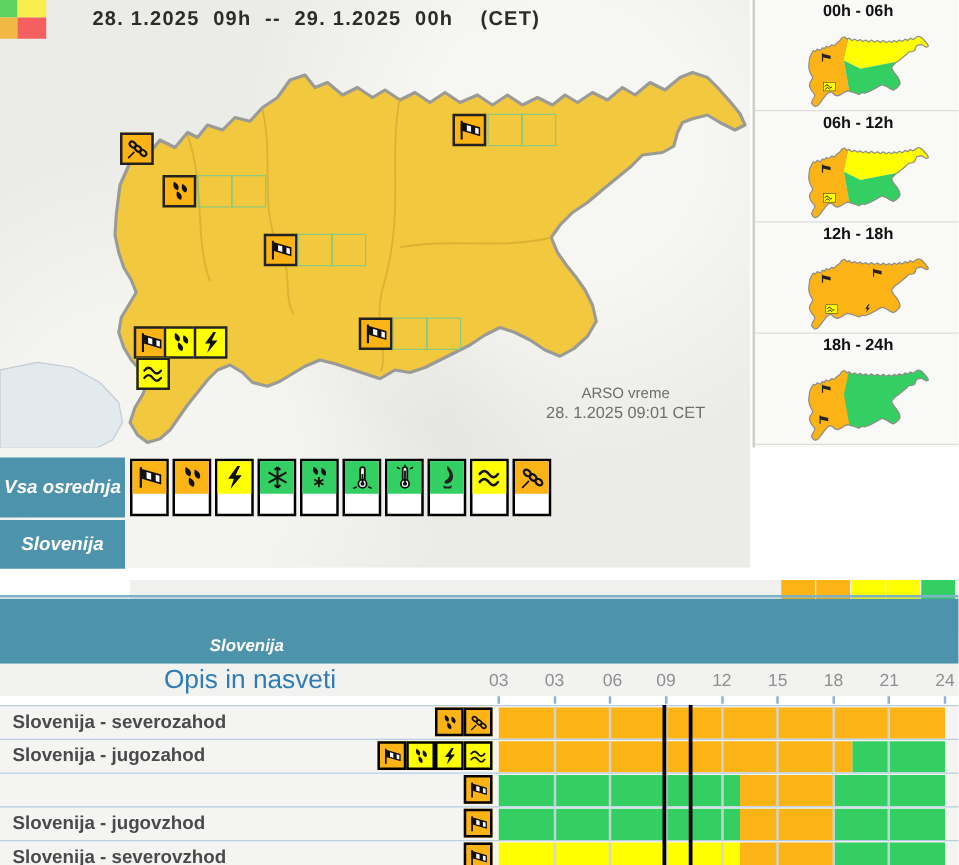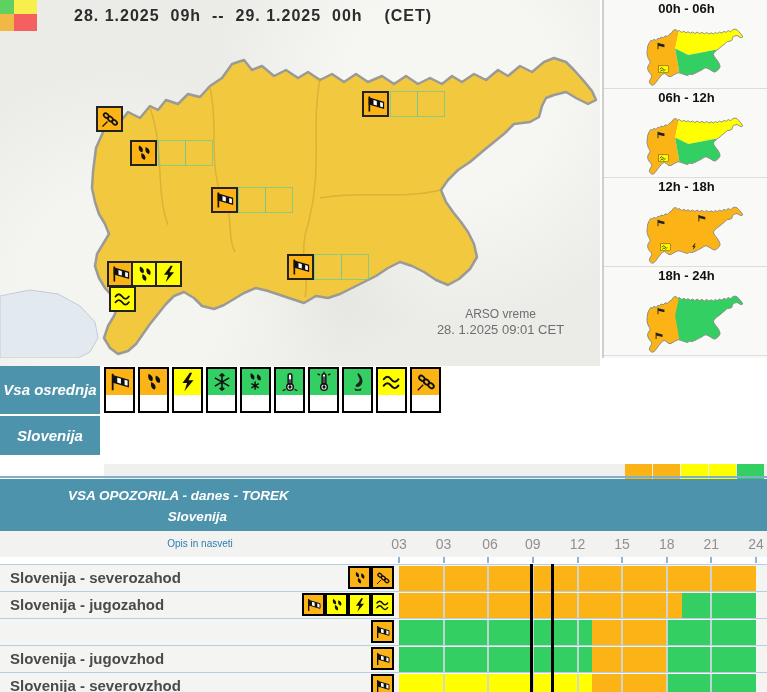--- a/index.html
+++ b/index.html
@@ -1,19 +1,19 @@
 <!DOCTYPE html>
 <html><head>
 <meta charset="utf-8">
 <style>
   html,body{margin:0;padding:0;background:#fff;}
   #root{position:relative;width:767px;height:692px;overflow:hidden;background:#fff;
         font-family:"Liberation Sans","DejaVu Sans",sans-serif;}
   
-  #map-panel{position:absolute;left:0;top:0;width:600px;height:366px;overflow:hidden;
+  #map-panel{position:absolute;left:0;top:0;width:600px;height:454px;overflow:hidden;
     background:
       radial-gradient(circle at 20% 80%, #f4f4f1 0 18%, rgba(0,0,0,0) 40%),
       radial-gradient(circle at 75% 25%, #f6f6f3 0 20%, rgba(0,0,0,0) 45%),
       radial-gradient(circle at 55% 65%, #e4e4e0 0 10%, rgba(0,0,0,0) 30%),
       #ebebe8;}
   #map-title{position:absolute;left:74px;top:7px;font-size:16px;font-weight:bold;color:#2c2c2c;letter-spacing:1px;white-space:pre;}
   #corner-legend{position:absolute;left:0;top:0;display:grid;grid-template-columns:14px 23px;grid-template-rows:14px 17px;}
   #map-attrib{position:absolute;left:408px;top:306px;width:185px;text-align:center;color:#6e6e6e;line-height:16px;}
   #map-attrib .l1{font-size:12px;}
   #map-attrib .l2{font-size:13px;}
@@ -39,21 +39,21 @@
   .day-label{height:18px;font-size:15px;color:#222;background:#eaeae8;display:flex;align-items:center;justify-content:center;}
   .day-tab.sel .day-label{background:#4d93ab;color:#fff;font-weight:bold;font-style:italic;}
   
   #wtable{position:absolute;left:0;top:476px;width:767px;}
   #wtable-topline{height:2px;background:#7fb0c8;margin-bottom:1px;}
   #wtable-head{height:52px;background:#4d93ab;position:relative;color:#fff;font-weight:bold;font-style:italic;font-size:13.5px;}
   #wt-title{position:absolute;left:68px;top:9px;}
   #wt-sub{position:absolute;left:0;top:30px;width:395px;text-align:center;}
   #wt-right{position:absolute;left:399px;top:18px;width:357px;text-align:center;}
   #desc-row{height:26px;background:#f2f2f1;position:relative;}
-  #desc-label{position:absolute;left:0;top:0;width:400px;text-align:center;line-height:26px;color:#2e7cb5;font-size:10px;}
+  #desc-label{position:absolute;left:0;top:0;width:400px;text-align:center;line-height:26px;color:#2e7cb5;font-size:21px;}
   .time-lab{position:absolute;top:0;line-height:26px;color:#8f8f8f;font-size:14px;transform:translateX(-50%);}
   #tick-strip{height:7px;position:relative;background:#fff;}
   .tick{position:absolute;top:0;width:2px;height:6px;background:#8fb3d3;transform:translateX(-50%);}
   #rows-wrap{position:relative;}
   .wrow{position:relative;height:26px;background:#f4f4f3;border-top:1px solid #b6cde2;}
   .row-label{position:absolute;left:10px;top:0;line-height:26px;font-size:15px;font-weight:bold;color:#4a4a4a;cursor:pointer;}
   .row-icons{position:absolute;right:373px;top:1px;display:flex;}
   .ricon{width:19px;height:19px;border:2px solid #000;display:flex;align-items:center;justify-content:center;}
   .row-timeline{position:absolute;left:399px;top:1px;width:357px;height:25px;}
   .seg{position:absolute;top:0;height:100%;}
@@ -426,21 +426,20 @@
         <div class="day-tab">
           <div class="day-swatch" style="background:#34cf63"></div>
                <div class="day-label">so</div>
         </div>
       </div>
   </div>
 
   <div id="wtable">
     <div id="wtable-topline"></div>
     <div id="wtable-head">
-      <div id="wt-title">VSA OPOZORILA - danes - TOREK</div>
       <div id="wt-sub">Slovenija</div>
     </div>
     <div id="desc-row">
       <div id="desc-label">Opis in nasveti</div>
       <div id="time-labels">
           <span class="time-lab" style="left: 399px;">03</span>
           <span class="time-lab" style="left: 443.625px;">03</span>
           <span class="time-lab" style="left: 490px;">06</span>
           <span class="time-lab" style="left: 532.875px;">09</span>
           <span class="time-lab" style="left: 577.5px; text-align: right;">12</span>

